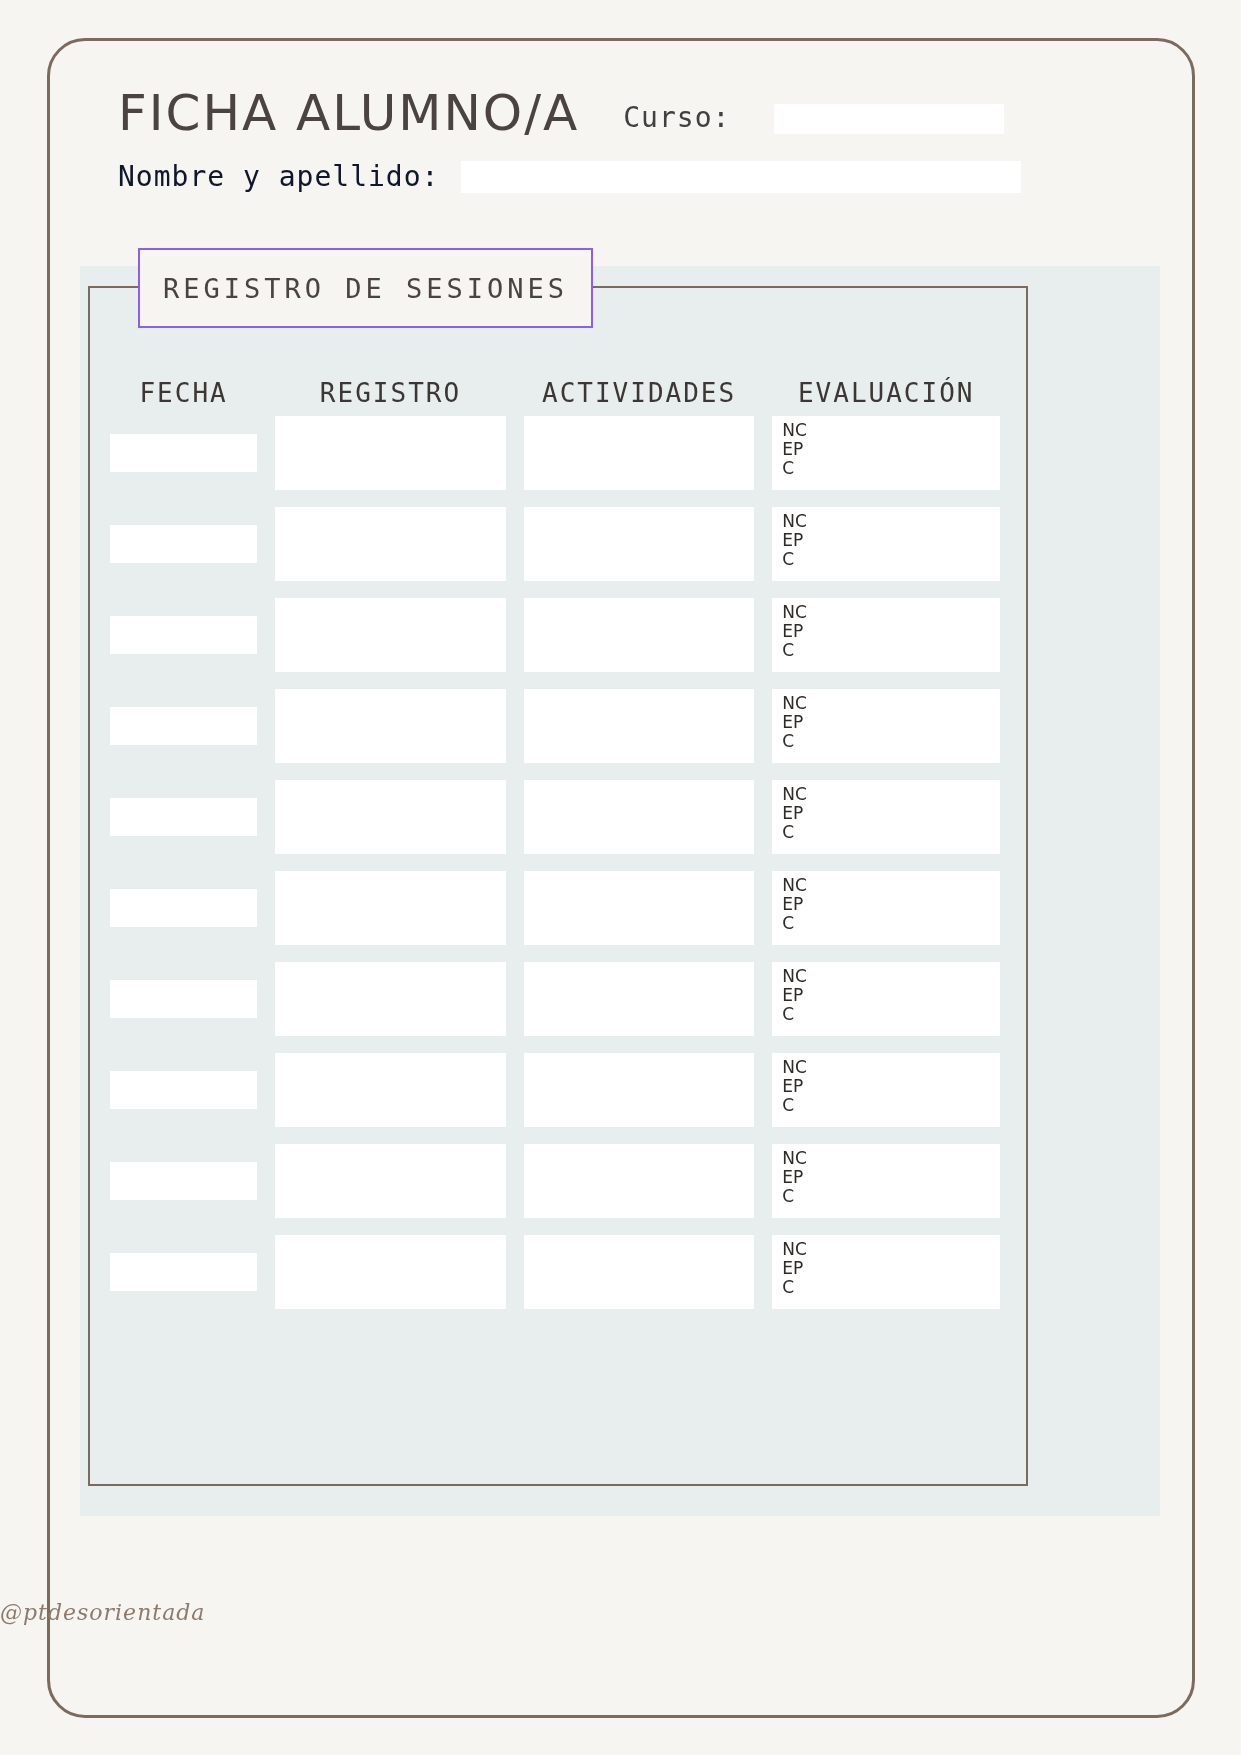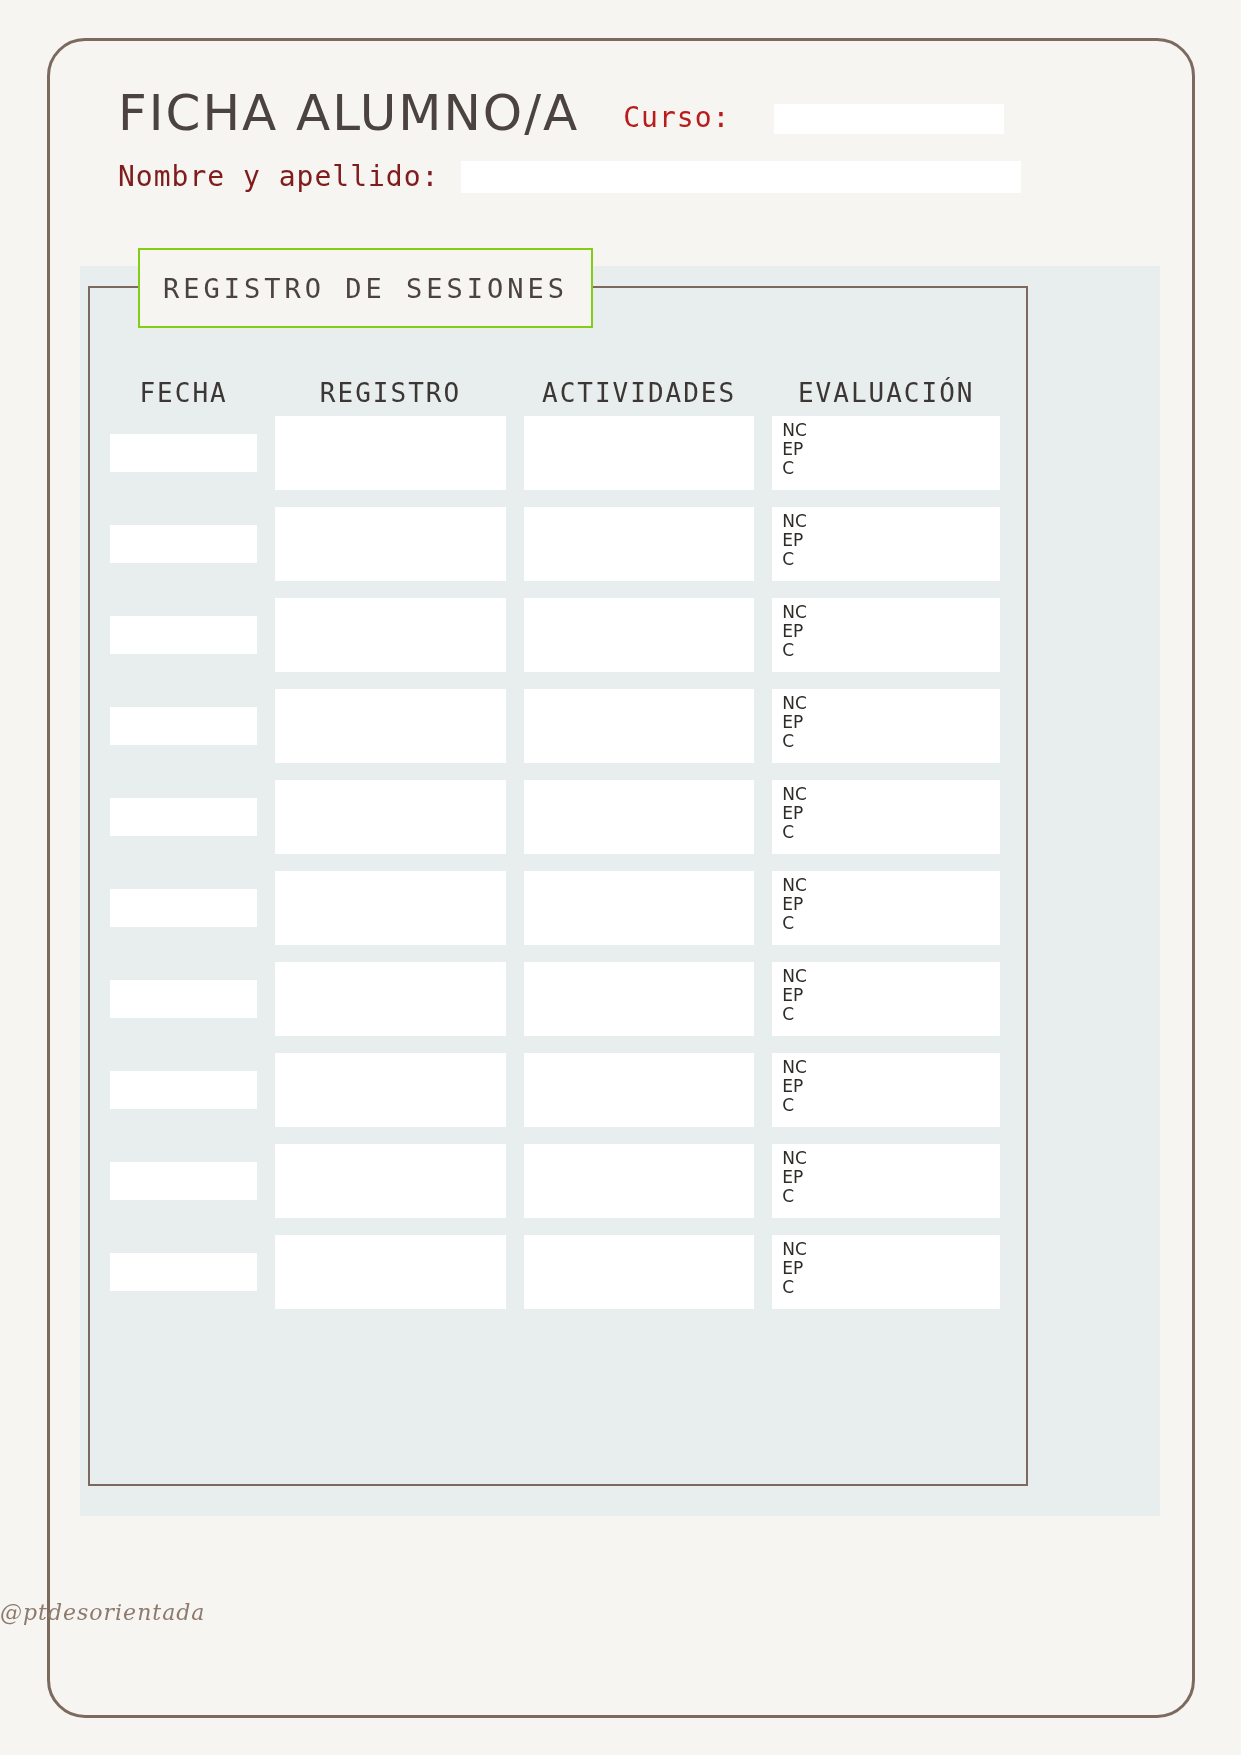--- a/index.html
+++ b/index.html
@@ -50,40 +50,40 @@
     font-family: "DejaVu Sans", sans-serif;
     font-size: 50px;
     letter-spacing: 2px;
     color: #4b4340;
     line-height: 1;
     font-weight: 400;
   }
   .curso-label {
     font-family: "DejaVu Sans Mono", monospace;
     font-size: 28px;
-    color: #b91c1c;
+    color: #404040;
     letter-spacing: 1px;
     padding-bottom: 4px;
   }
   .curso-field {
     width: 230px;
     height: 30px;
     background: #ffffff;
     margin-bottom: 4px;
   }
 
   .name-row {
     display: flex;
     align-items: center;
     margin-top: 22px;
   }
   .name-label {
     font-family: "DejaVu Sans Mono", monospace;
     font-size: 28px;
-    color: #7f1d1d;
+    color: #0f172a;
     letter-spacing: 1px;
     white-space: nowrap;
   }
   .name-field {
     flex: 1;
     height: 32px;
     background: #ffffff;
     margin-left: 22px;
     max-width: 560px;
   }
@@ -108,21 +108,21 @@
   }
 
   
   .tab {
     position: absolute;
     left: 138px;
     top: 248px;
     width: 455px;
     height: 80px;
     background: #f7f5f2;
-    border: 2px solid #84cc16;
+    border: 2px solid #8b5cf6;
     box-sizing: border-box;
     display: flex;
     align-items: center;
     justify-content: center;
   }
   .tab span {
     font-family: "DejaVu Sans Mono", monospace;
     font-size: 27px;
     letter-spacing: 4px;
     color: #4b4340;

